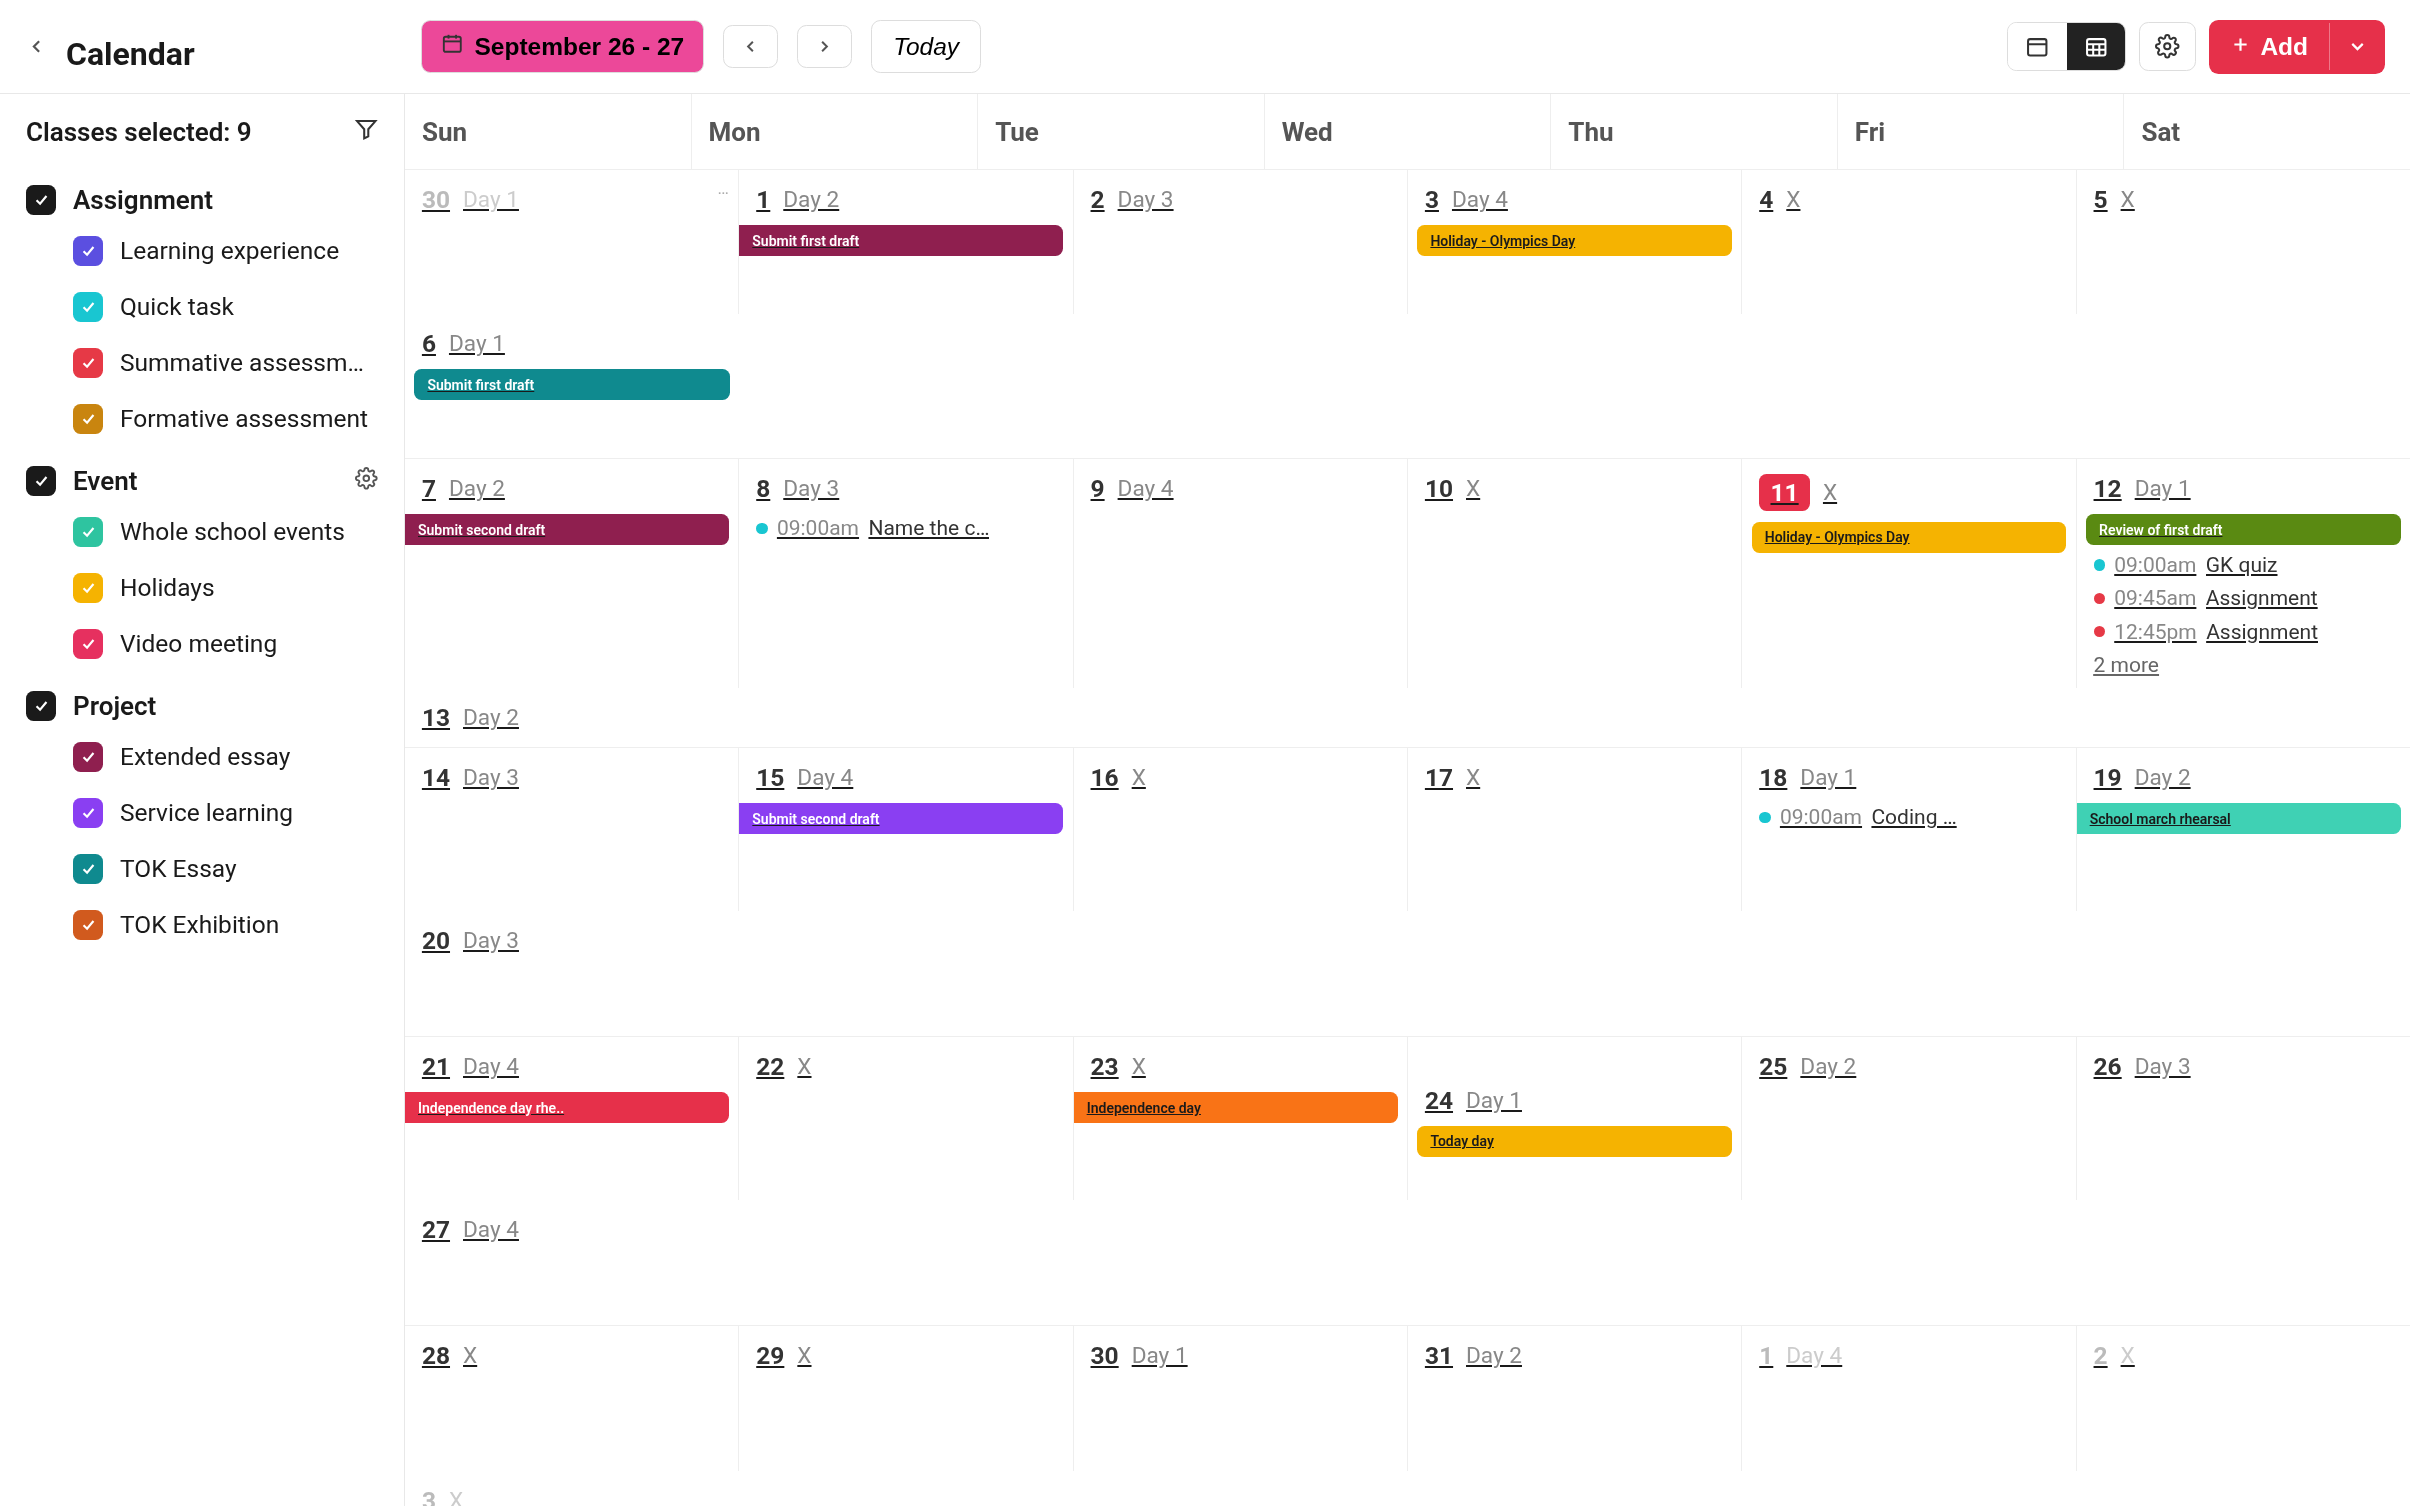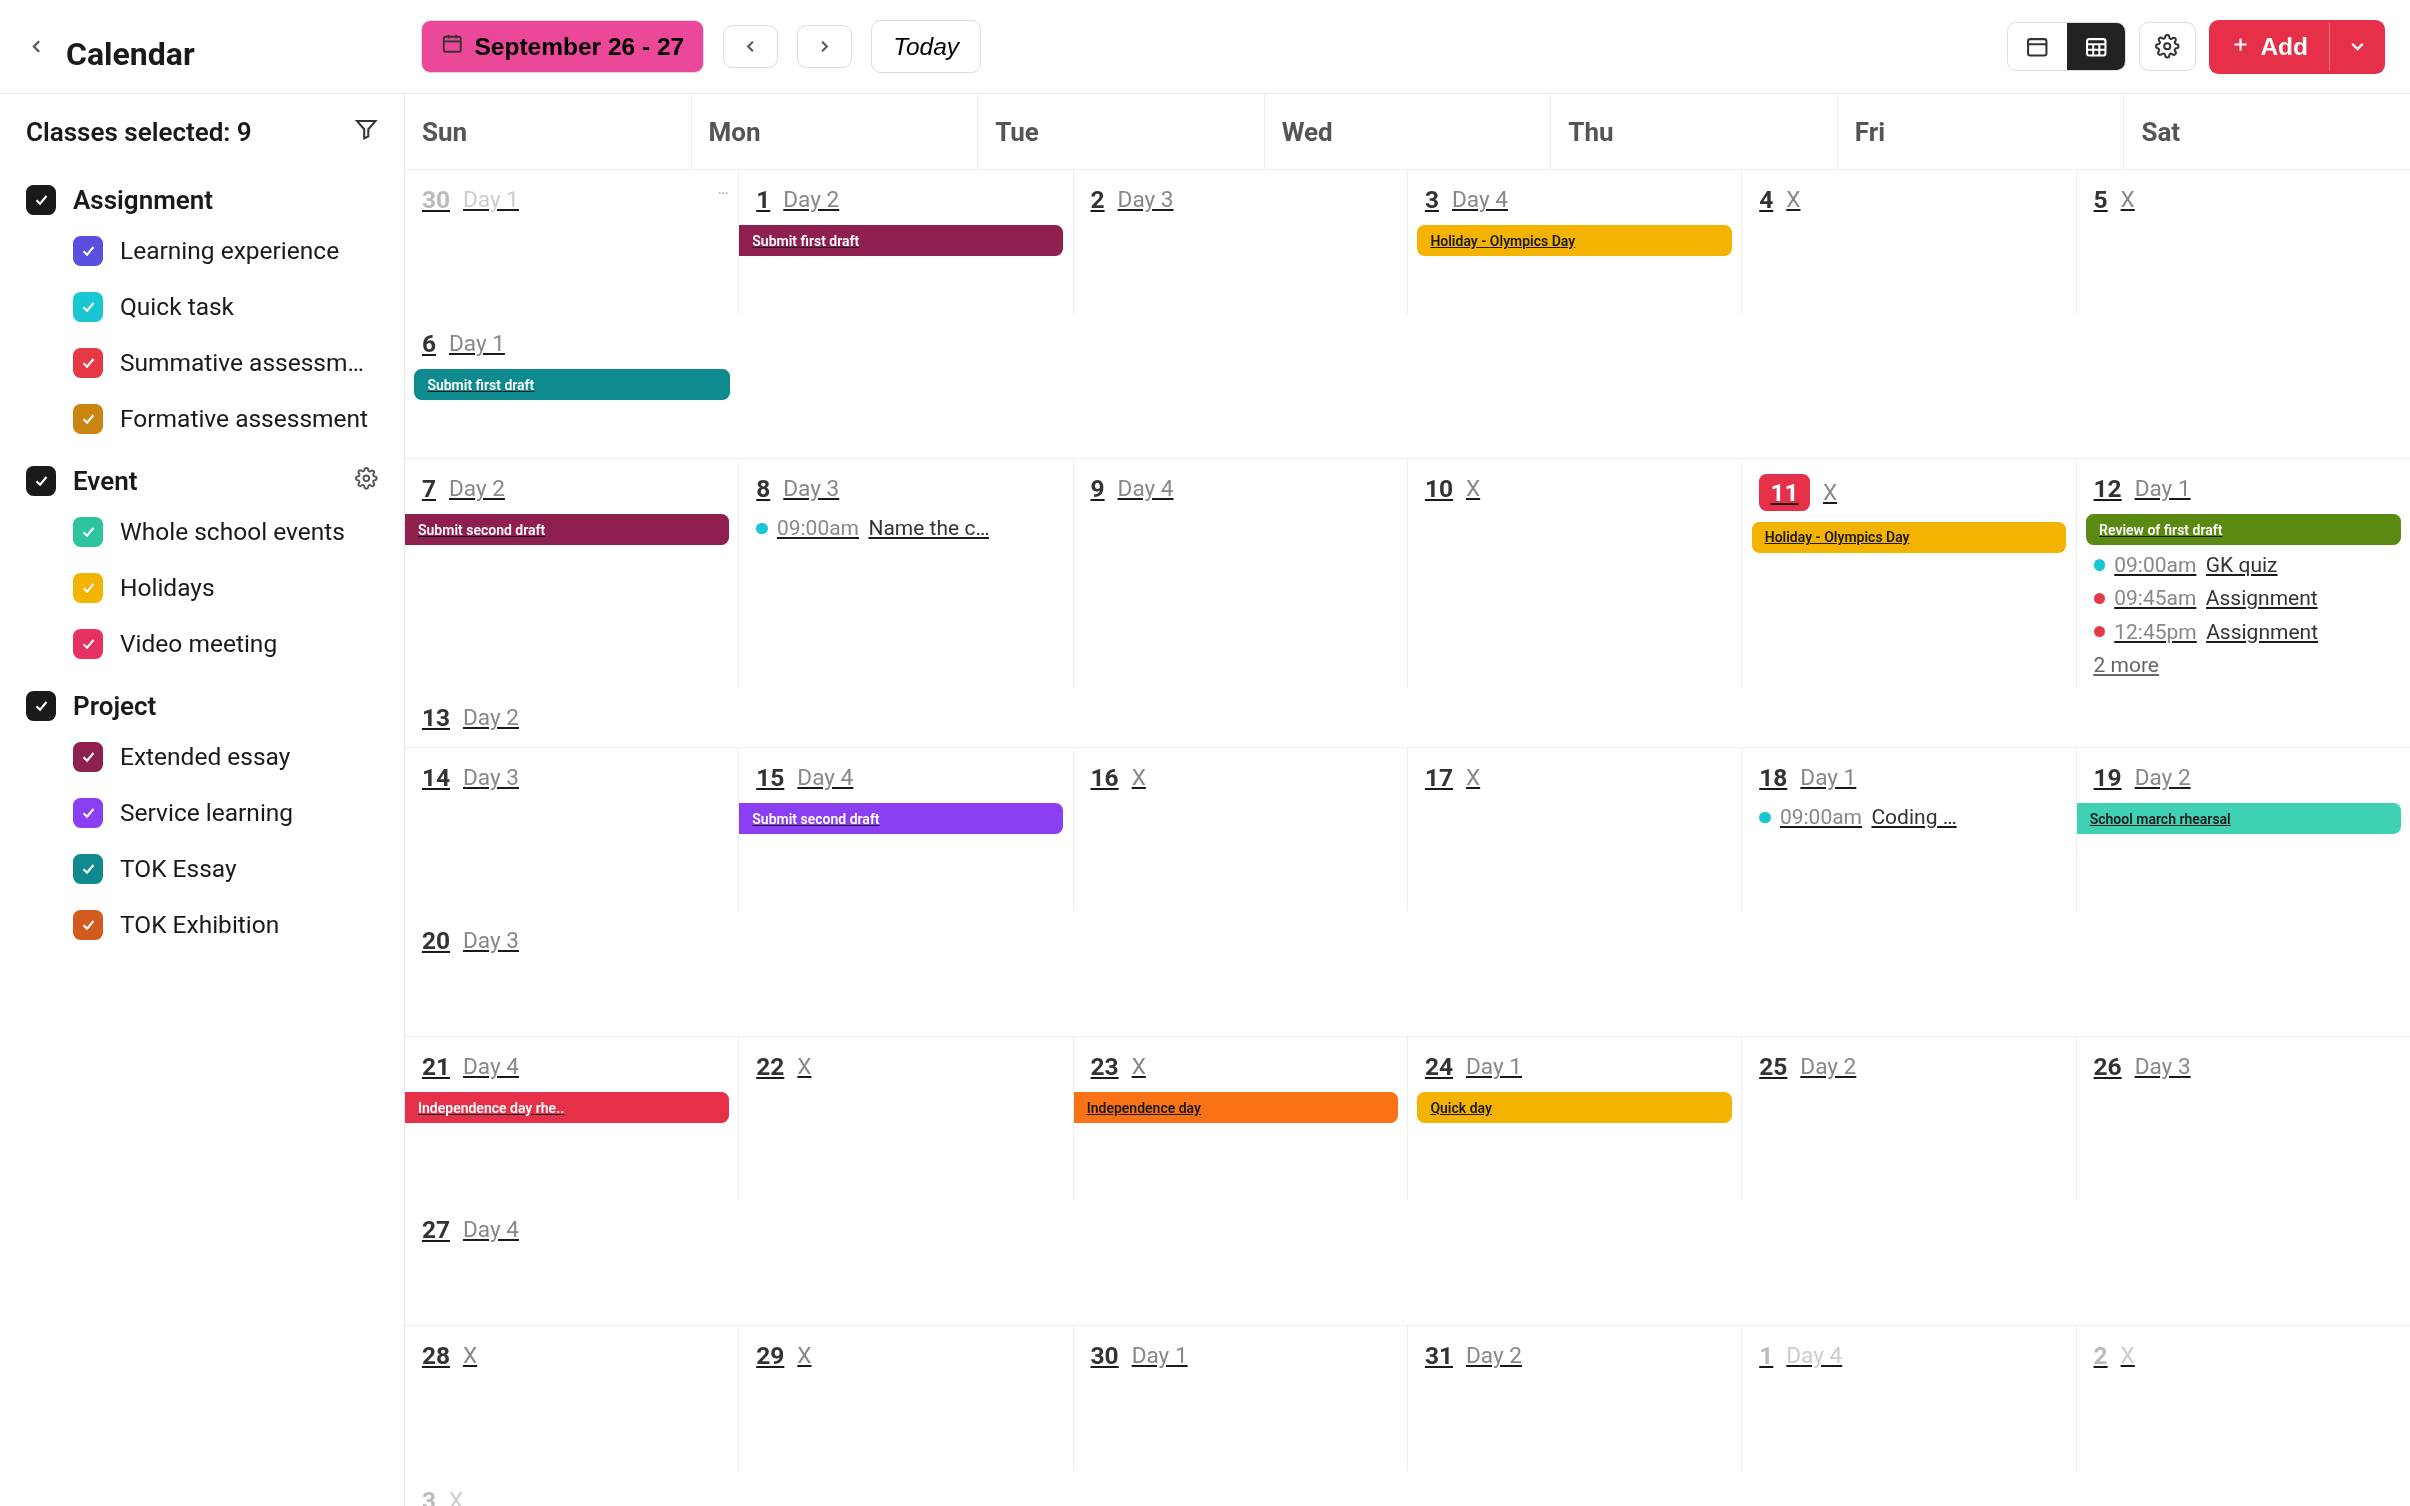--- a/index.html
+++ b/index.html
@@ -521,26 +521,26 @@
                 <div class="day-label">X</div>
               </div>
             </div>
             <div class="cell" style="position: relative;">
               <div class="date-row">
                 <div class="date-num">23</div>
                 <div class="day-label">X</div>
               </div>
               <div class="event-chip left-bleed" style="background: #f97316; color: rgb(26, 26, 26);">Independence day</div>
             </div>
-            <div class="cell" style="position: relative;">
+            <div class="cell" style="position: relative; justify-content: center;">
               <div class="date-row">
                 <div class="date-num">24</div>
                 <div class="day-label">Day 1</div>
               </div>
-              <div class="event-chip" style="background: rgb(245, 179, 1); color: rgb(26, 26, 26);">Quick day</div>
+              <div class="event-chip" style="background: rgb(245, 179, 1); color: rgb(26, 26, 26);">Today day</div>
             </div>
             <div class="cell" style="position: relative;">
               <div class="date-row">
                 <div class="date-num">25</div>
                 <div class="day-label">Day 2</div>
               </div>
             </div>
             <div class="cell" style="position: relative;">
               <div class="date-row">
                 <div class="date-num">26</div>

